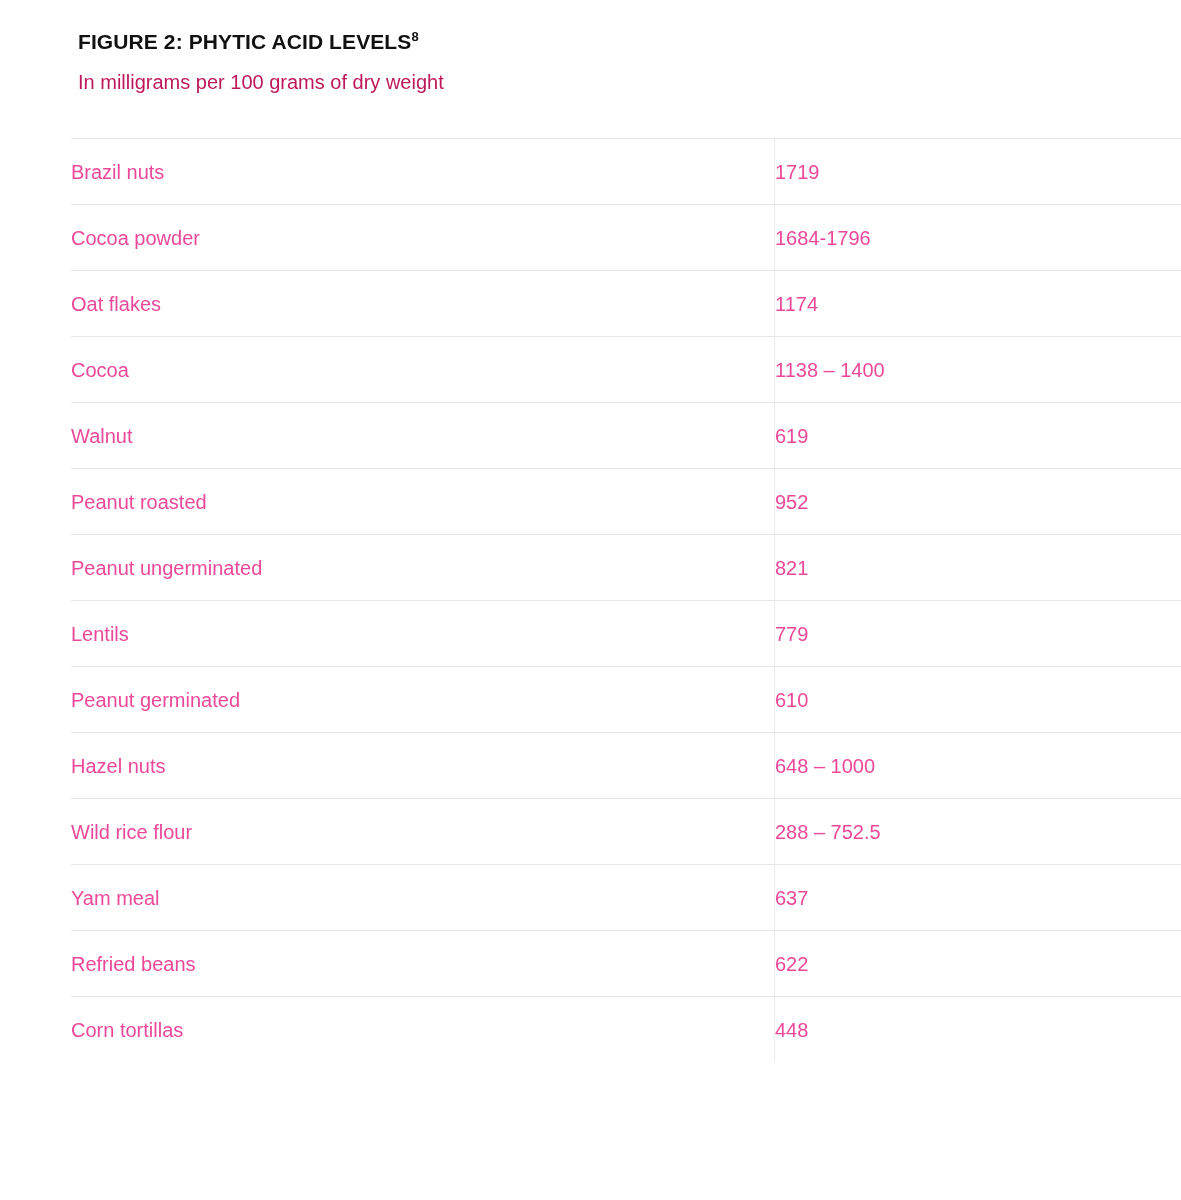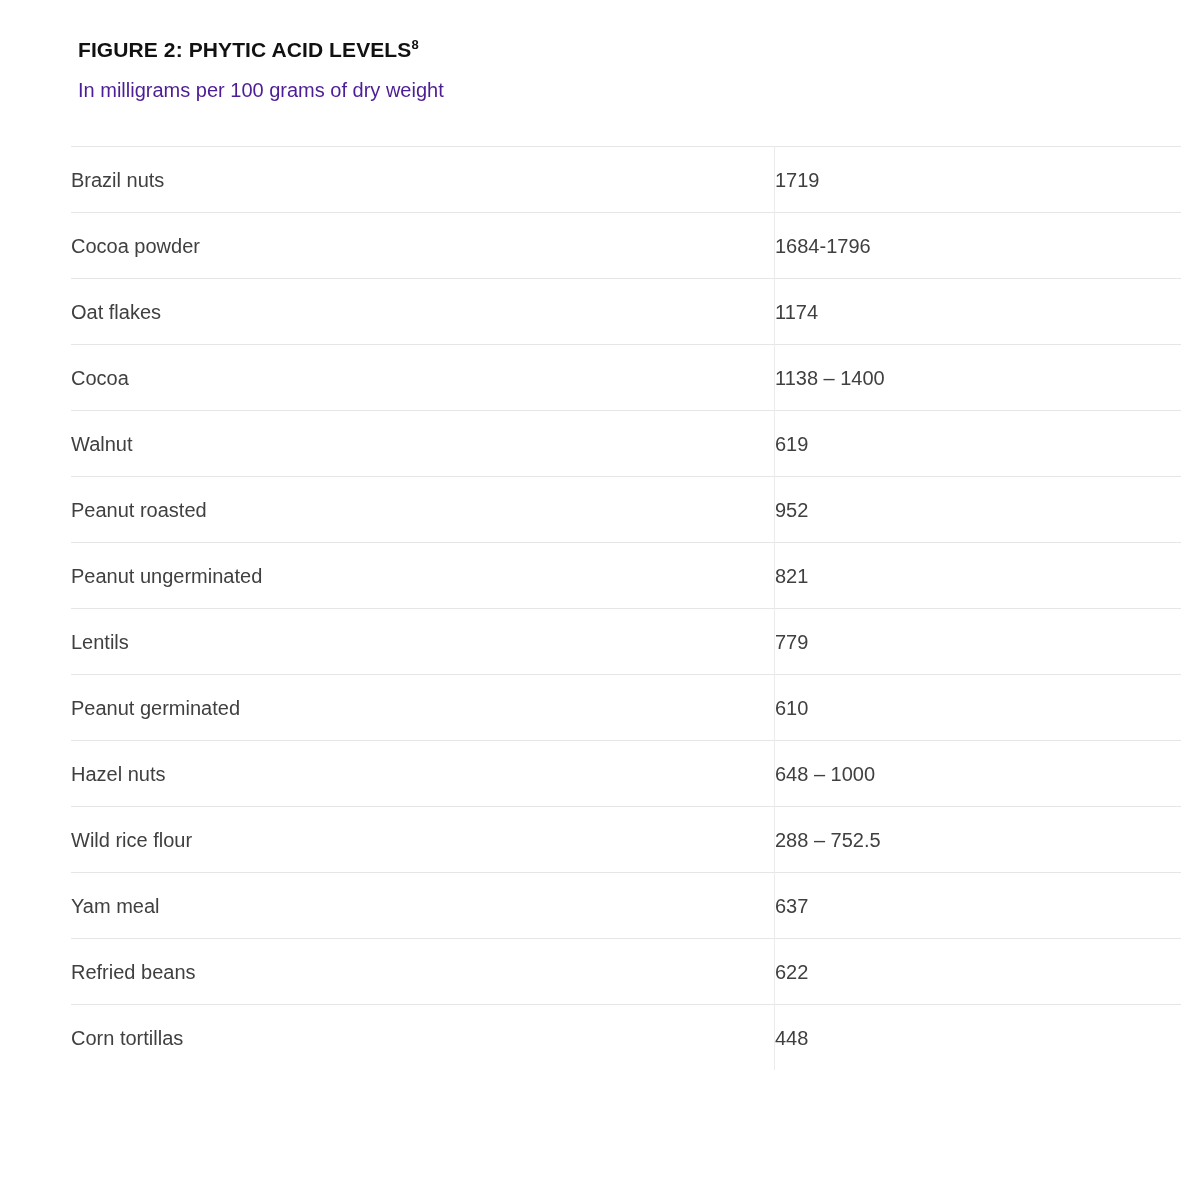--- a/index.html
+++ b/index.html
@@ -10,21 +10,21 @@
   body {
     width: 1181px;
     min-height: 1200px;
     font-family: "Liberation Sans", sans-serif;
     color: #1a1a1a;
     -webkit-font-smoothing: antialiased;
   }
   .page {
     width: 1181px;
     box-sizing: border-box;
-    padding: 36px 0 0 0;
+    padding: 28px 0 0 0;
   }
   .figure-header {
     padding: 0 0 0 78px;
   }
   .figure-title {
     font-size: 21px;
     font-weight: bold;
     letter-spacing: 0.1px;
     color: #111111;
     margin: 0;
@@ -32,40 +32,40 @@
   }
   .figure-title sup {
     font-size: 13px;
     font-weight: bold;
     vertical-align: super;
     line-height: 0;
   }
   .figure-subtitle {
     font-size: 20px;
     font-weight: normal;
-    color: #4c1d95;
+    color: #be185d;
     margin: 14px 0 0 0;
     line-height: 1.3;
   }
   .table-wrap {
     margin-top: 43px;
     padding: 0 0 0 0;
   }
   table.data-table {
     border-collapse: collapse;
     width: 1110px;
     margin-left: 71px;
     table-layout: fixed;
   }
   table.data-table tr {
     border-top: 1px solid #e6e6e6;
   }
   table.data-table td {
     font-size: 20px;
-    color: #404040;
+    color: #ec4899;
     padding: 21px 0 20px 0;
     vertical-align: middle;
     line-height: 1.2;
   }
   td.col-name {
     width: 703px;
     padding-left: 8px;
     border-right: 1px solid #ebebeb;
   }
   td.col-value {

